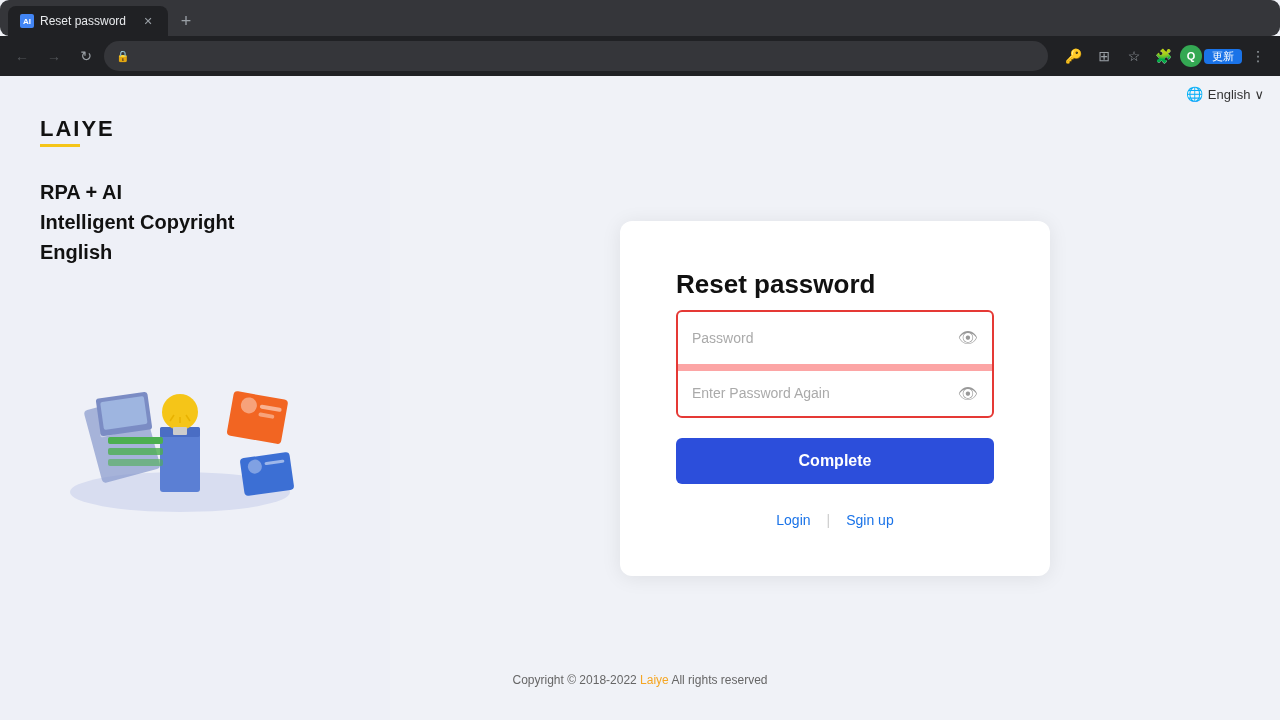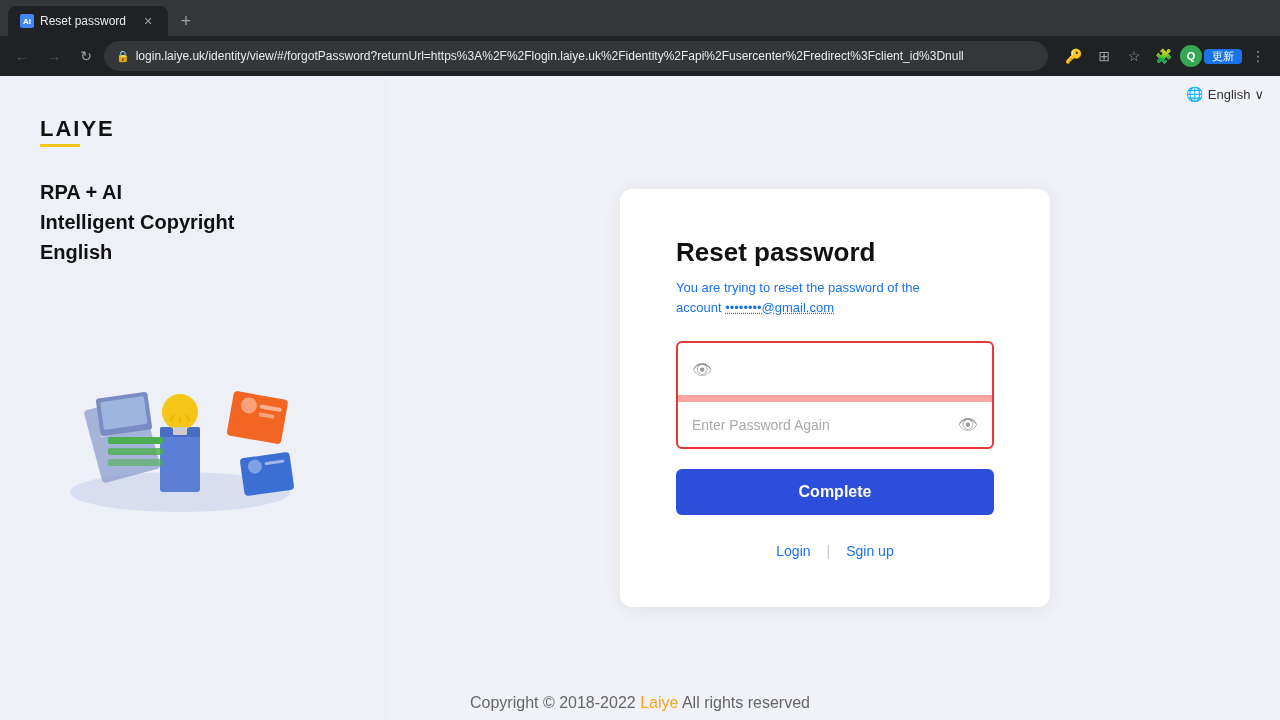--- a/index.html
+++ b/index.html
@@ -3,20 +3,21 @@
   <meta charset="utf-8">
   <style>
     * { margin: 0; padding: 0; box-sizing: border-box; }
     body { font-family: -apple-system, BlinkMacSystemFont, 'Segoe UI', Arial, sans-serif; background: #f0f2f7; width: 1280px; height: 720px; overflow: hidden; }
     .tab-bar {
       display: flex;
       align-items: center;
       padding: 6px 8px 0 8px;
       height: 36px;
       background: #35363a;
+      border-radius: 9px;
     }
     .tab {
       display: flex;
       align-items: center;
       background: #202124;
       border-radius: 8px 8px 0 0;
       padding: 0 12px;
       height: 30px;
       color: #e8eaed;
       font-size: 12px;
@@ -260,24 +261,24 @@
       color: #1a73e8;
       text-decoration: none;
     }
     .links-divider {
       color: #ccc;
     }
 
     
     .footer {
       position: absolute;
-      bottom: 8px;
+      bottom: 33px;
       left: 0; right: 0;
       text-align: center;
-      font-size: 16px;
+      font-size: 12px;
       color: #666;
     }
     .footer a {
       color: #f5a623;
       text-decoration: none;
       font-weight: 500;
     }
 
     
     .illus-svg { width: 280px; height: 220px; }
@@ -293,21 +294,20 @@
       <span class="tab-close">✕</span>
     </div>
     <div class="new-tab-btn">+</div>
   </div>
   <div class="address-bar">
     <div class="nav-btn disabled">←</div>
     <div class="nav-btn disabled">→</div>
     <div class="nav-btn">↻</div>
     <div class="address-field">
       <span class="lock-icon">🔒</span>
-      <span class="address-text">login.laiye.uk/identity/view/#/forgotPassword?returnUrl=https%3A%2F%2Flogin.laiye.uk%2Fidentity%2Fapi%2Fusercenter%2Fredirect%3Fclient_id%3Dnull</span>
     </div>
     <div class="toolbar-right">
       <div class="toolbar-icon">🔑</div>
       <div class="toolbar-icon">⊞</div>
       <div class="toolbar-icon">☆</div>
       <div class="toolbar-icon">🧩</div>
       <div class="avatar-btn">Q</div>
       <div class="update-btn">更新</div>
       <div class="toolbar-icon">⋮</div>
     </div>
@@ -370,28 +370,24 @@
 
         <rect x="58" y="88" width="52" height="38" rx="3" fill="#7b8cc4" transform="rotate(-8, 84, 107)"></rect>
         <rect x="62" y="92" width="44" height="28" rx="2" fill="#9eb5e0" transform="rotate(-8, 84, 107)"></rect>
       </svg>
     </div>
   </div>
 
   <div class="right-panel">
     <div class="card">
       <div class="card-title">Reset password</div>
-      <div class="card-subtitle">
-        <span>You are trying to reset the password of the</span><br>
-        <span>account</span>
-        <span class="email-masked">••••••••@gmail.com</span>
-      </div>
 
       <div class="input-group">
         <div class="input-row">
+          <input type="password" placeholder="Password" style="">
           <span class="eye-icon">👁</span>
         </div>
         <div class="input-row">
           <input type="password" placeholder="Enter Password Again" style="">
           <span class="eye-icon">👁</span>
         </div>
       </div>
 
       <button class="complete-btn">Complete</button>
 

